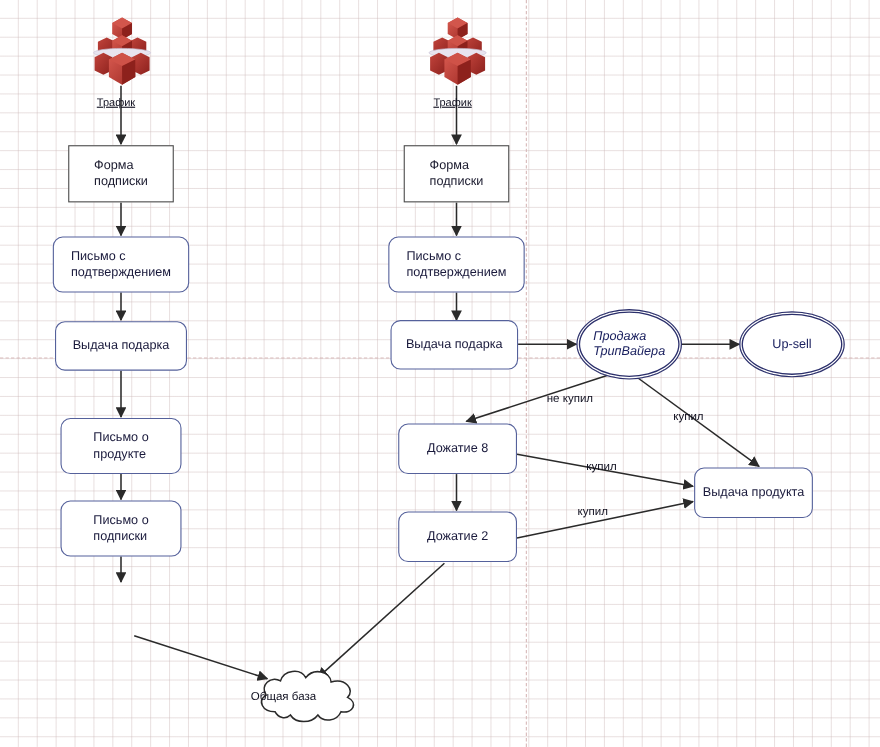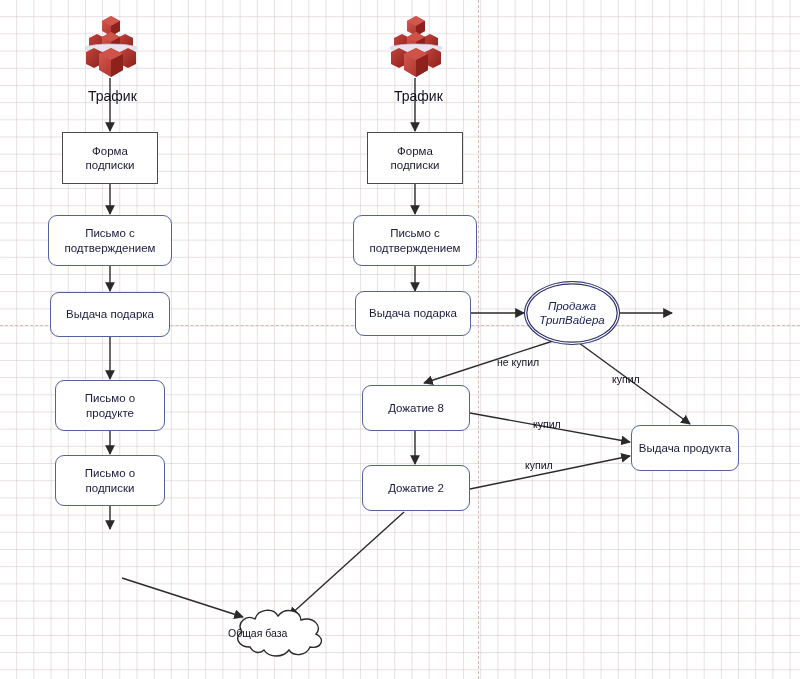--- a/index.html
+++ b/index.html
@@ -21,21 +21,21 @@
   }
   .guide{position:absolute;pointer-events:none;}
   .guide-v{width:0;border-left:1px dashed #d8b9b9;}
   .guide-h{height:0;border-top:1px dashed #d8b9b9;}
 
   svg.edges{position:absolute;left:0;top:0;width:800px;height:679px;overflow:visible;}
 
   .node{
     position:absolute;
     display:flex;align-items:center;justify-content:center;
-    text-align:center;
+    text-align:left;
     background:#ffffff;
     color:#1b1b3a;
     font-size:11.5px;
     line-height:1.25;
     box-sizing:border-box;
   }
   .node-rect-sharp{
     border:1.4px solid #4a4a4a;
     border-radius:0;
     color:#1a1a2e;
@@ -59,21 +59,21 @@
     color:#101020;
     background:transparent;
     white-space:nowrap;
   }
   .icon-aws{position:absolute;width:58px;height:68px;}
   .cloud-label{
     position:absolute;
     font-size:10.5px;color:#101020;white-space:nowrap;
   }
   .traffic-label{
-    position:absolute;font-size:14px;color:#101020;white-space:nowrap;
+    position:absolute;font-size:10px;color:#101020;white-space:nowrap;text-decoration:underline;
   }
 </style>
 </head>
 <body>
 
 <div id="canvas">
 
   <div class="guide guide-v" style="left:478px;top:0;height:679px;"></div>
   <div class="guide guide-h" style="left:0;top:325px;width:800px;"></div>
 
@@ -224,20 +224,23 @@
     <span>Выдача подарка</span>
   </div>
 
   <div class="node node-ellipse" style="left:524px;top:281px;width:96px;height:64px;font-style:italic;">
     <span>
       <span>Продажа</span><br>
       <span>ТрипВайера</span>
     </span>
   </div>
 
+  <div class="node node-ellipse" style="left:672px;top:283px;width:96px;height:60px;">
+    <span>Up-sell</span>
+  </div>
 
   <div class="node node-rect-round" style="left:362px;top:385px;width:108px;height:46px;">
     <span>Дожатие 8</span>
   </div>
 
   <div class="node node-rect-round" style="left:362px;top:465px;width:108px;height:46px;">
     <span>Дожатие 2</span>
   </div>
 
   <div class="node node-rect-round" style="left:631px;top:425px;width:108px;height:46px;">

